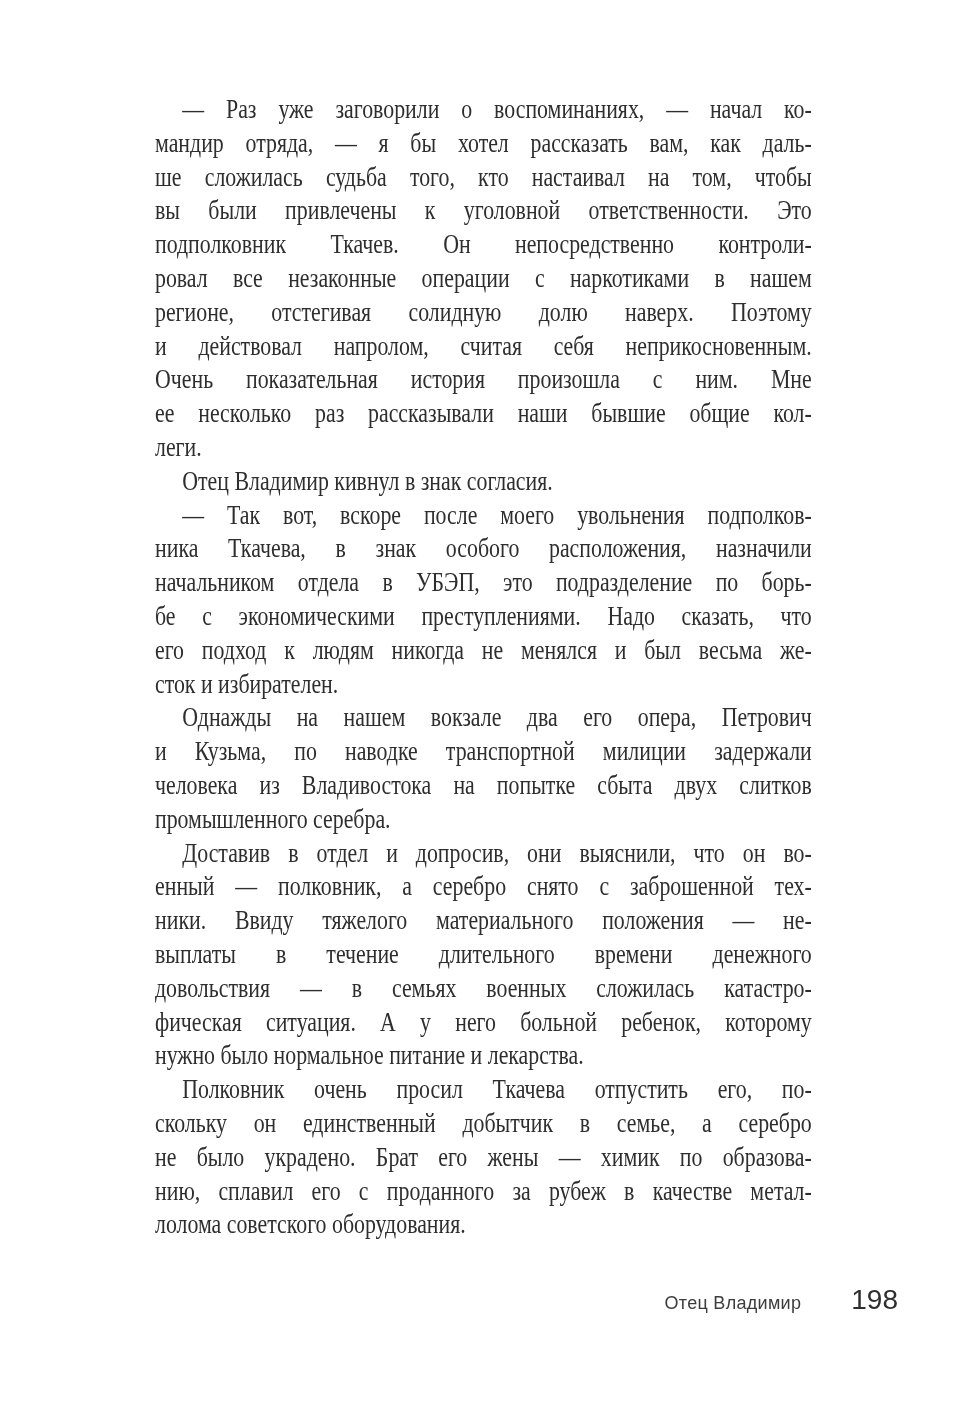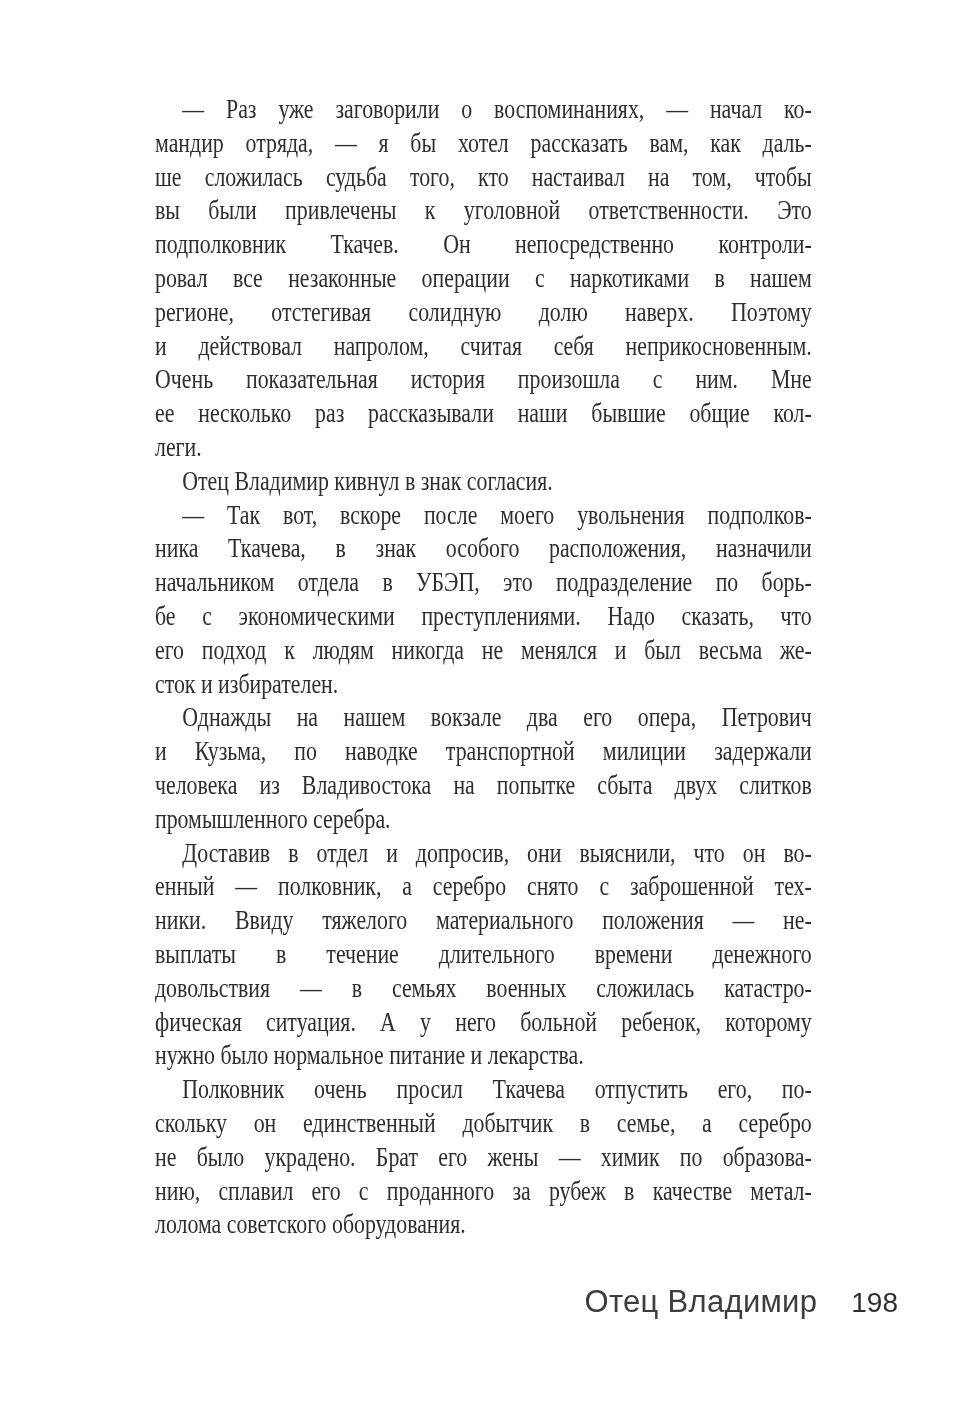--- a/index.html
+++ b/index.html
@@ -45,23 +45,23 @@
     position: absolute;
     top: 1284px;
     left: 0;
     right: 72px;
     display: flex;
     justify-content: flex-end;
     align-items: baseline;
     font-family: "Liberation Sans", sans-serif;
   }
   .running-title {
-    font-size: 31px;
+    font-size: 18px;
     color: var(--footer-color, #3d3d3d);
-    margin-right: 34px;
+    margin-right: 50px;
     letter-spacing: 0.3px;
   }
   .page-number {
     font-size: 28px;
     color: var(--text-color, #2e2e2e);
   }
 </style>
 </head>
 <body>
 

